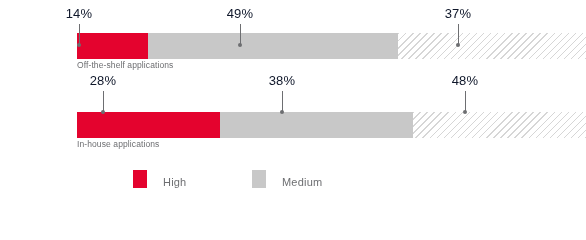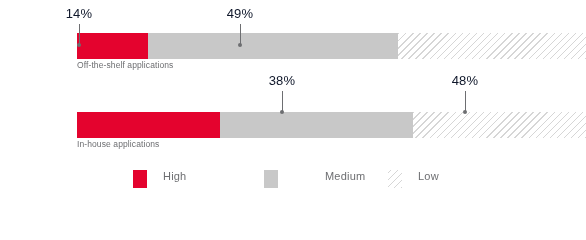--- a/index.html
+++ b/index.html
@@ -114,21 +114,21 @@
     position: absolute;
     left: 0;
     top: 170px;
     width: 586px;
     height: 20px;
   }
   .legend-item {
     position: absolute;
     top: 0;
     display: flex;
-    align-items: flex-start;
+    align-items: flex-end;
     height: 18px;
     white-space: nowrap;
   }
   .legend-swatch {
     width: 14px;
     height: 18px;
     flex: 0 0 auto;
   }
   .legend-swatch.sw-high { background: #e4032e; }
   .legend-swatch.sw-medium { background: #c8c8c8; }
@@ -142,21 +142,21 @@
       #ffffff 5px
     );
   }
   .legend-label {
     margin-left: 16px;
     font-size: 11px;
     color: #6d6e71;
     letter-spacing: 0.2px;
   }
   #legend-item-high { left: 133px; }
-  #legend-item-medium { left: 264px; gap: 31px; }
+  #legend-item-medium { left: 252px; }
   #legend-item-low { left: 388px; }
 </style>
 </head>
 <body>
 
 <div id="chart-root">
 
   <div class="bar-row row-0">
     <div class="bar-track">
       <div class="seg seg-high" style="width:14%"></div>
@@ -169,30 +169,38 @@
   <div class="callout row-0" style="left:79px">
     <div class="callout-value">14%</div>
     <div class="leader"></div>
   </div>
 
   <div class="callout row-0" style="left:240px">
     <div class="callout-value">49%</div>
     <div class="leader"></div>
   </div>
 
+  <div class="callout row-0" style="left:458px">
+    <div class="callout-value">37%</div>
+    <div class="leader"></div>
+  </div>
 
   <div class="bar-row row-1">
     <div class="bar-track">
       <div class="seg seg-high" style="width:28%"></div>
       <div class="seg seg-medium" style="width:38%"></div>
       <div class="seg seg-low" style="width:34%"></div>
     </div>
     <div class="series-label">In-house applications</div>
   </div>
 
+  <div class="callout row-1" style="left:103px">
+    <div class="callout-value">28%</div>
+    <div class="leader"></div>
+  </div>
 
   <div class="callout row-1" style="left:282px">
     <div class="callout-value">38%</div>
     <div class="leader"></div>
   </div>
 
   <div class="callout row-1" style="left:465px">
     <div class="callout-value">48%</div>
     <div class="leader"></div>
   </div>
@@ -202,20 +210,16 @@
     <div class="legend-item" id="legend-item-high">
       <span class="legend-swatch sw-high"></span>
       <span class="legend-label">High</span>
     </div>
 
     <div class="legend-item" id="legend-item-medium">
       <span class="legend-swatch sw-medium"></span>
       <span class="legend-label">Medium</span>
     </div>
 
-    <div class="legend-item" id="legend-item-low">
-      <span class="legend-swatch sw-low"></span>
-      <span class="legend-label">Low</span>
-    </div>
 
   </div>
 
 </div>
 
 </body></html>

